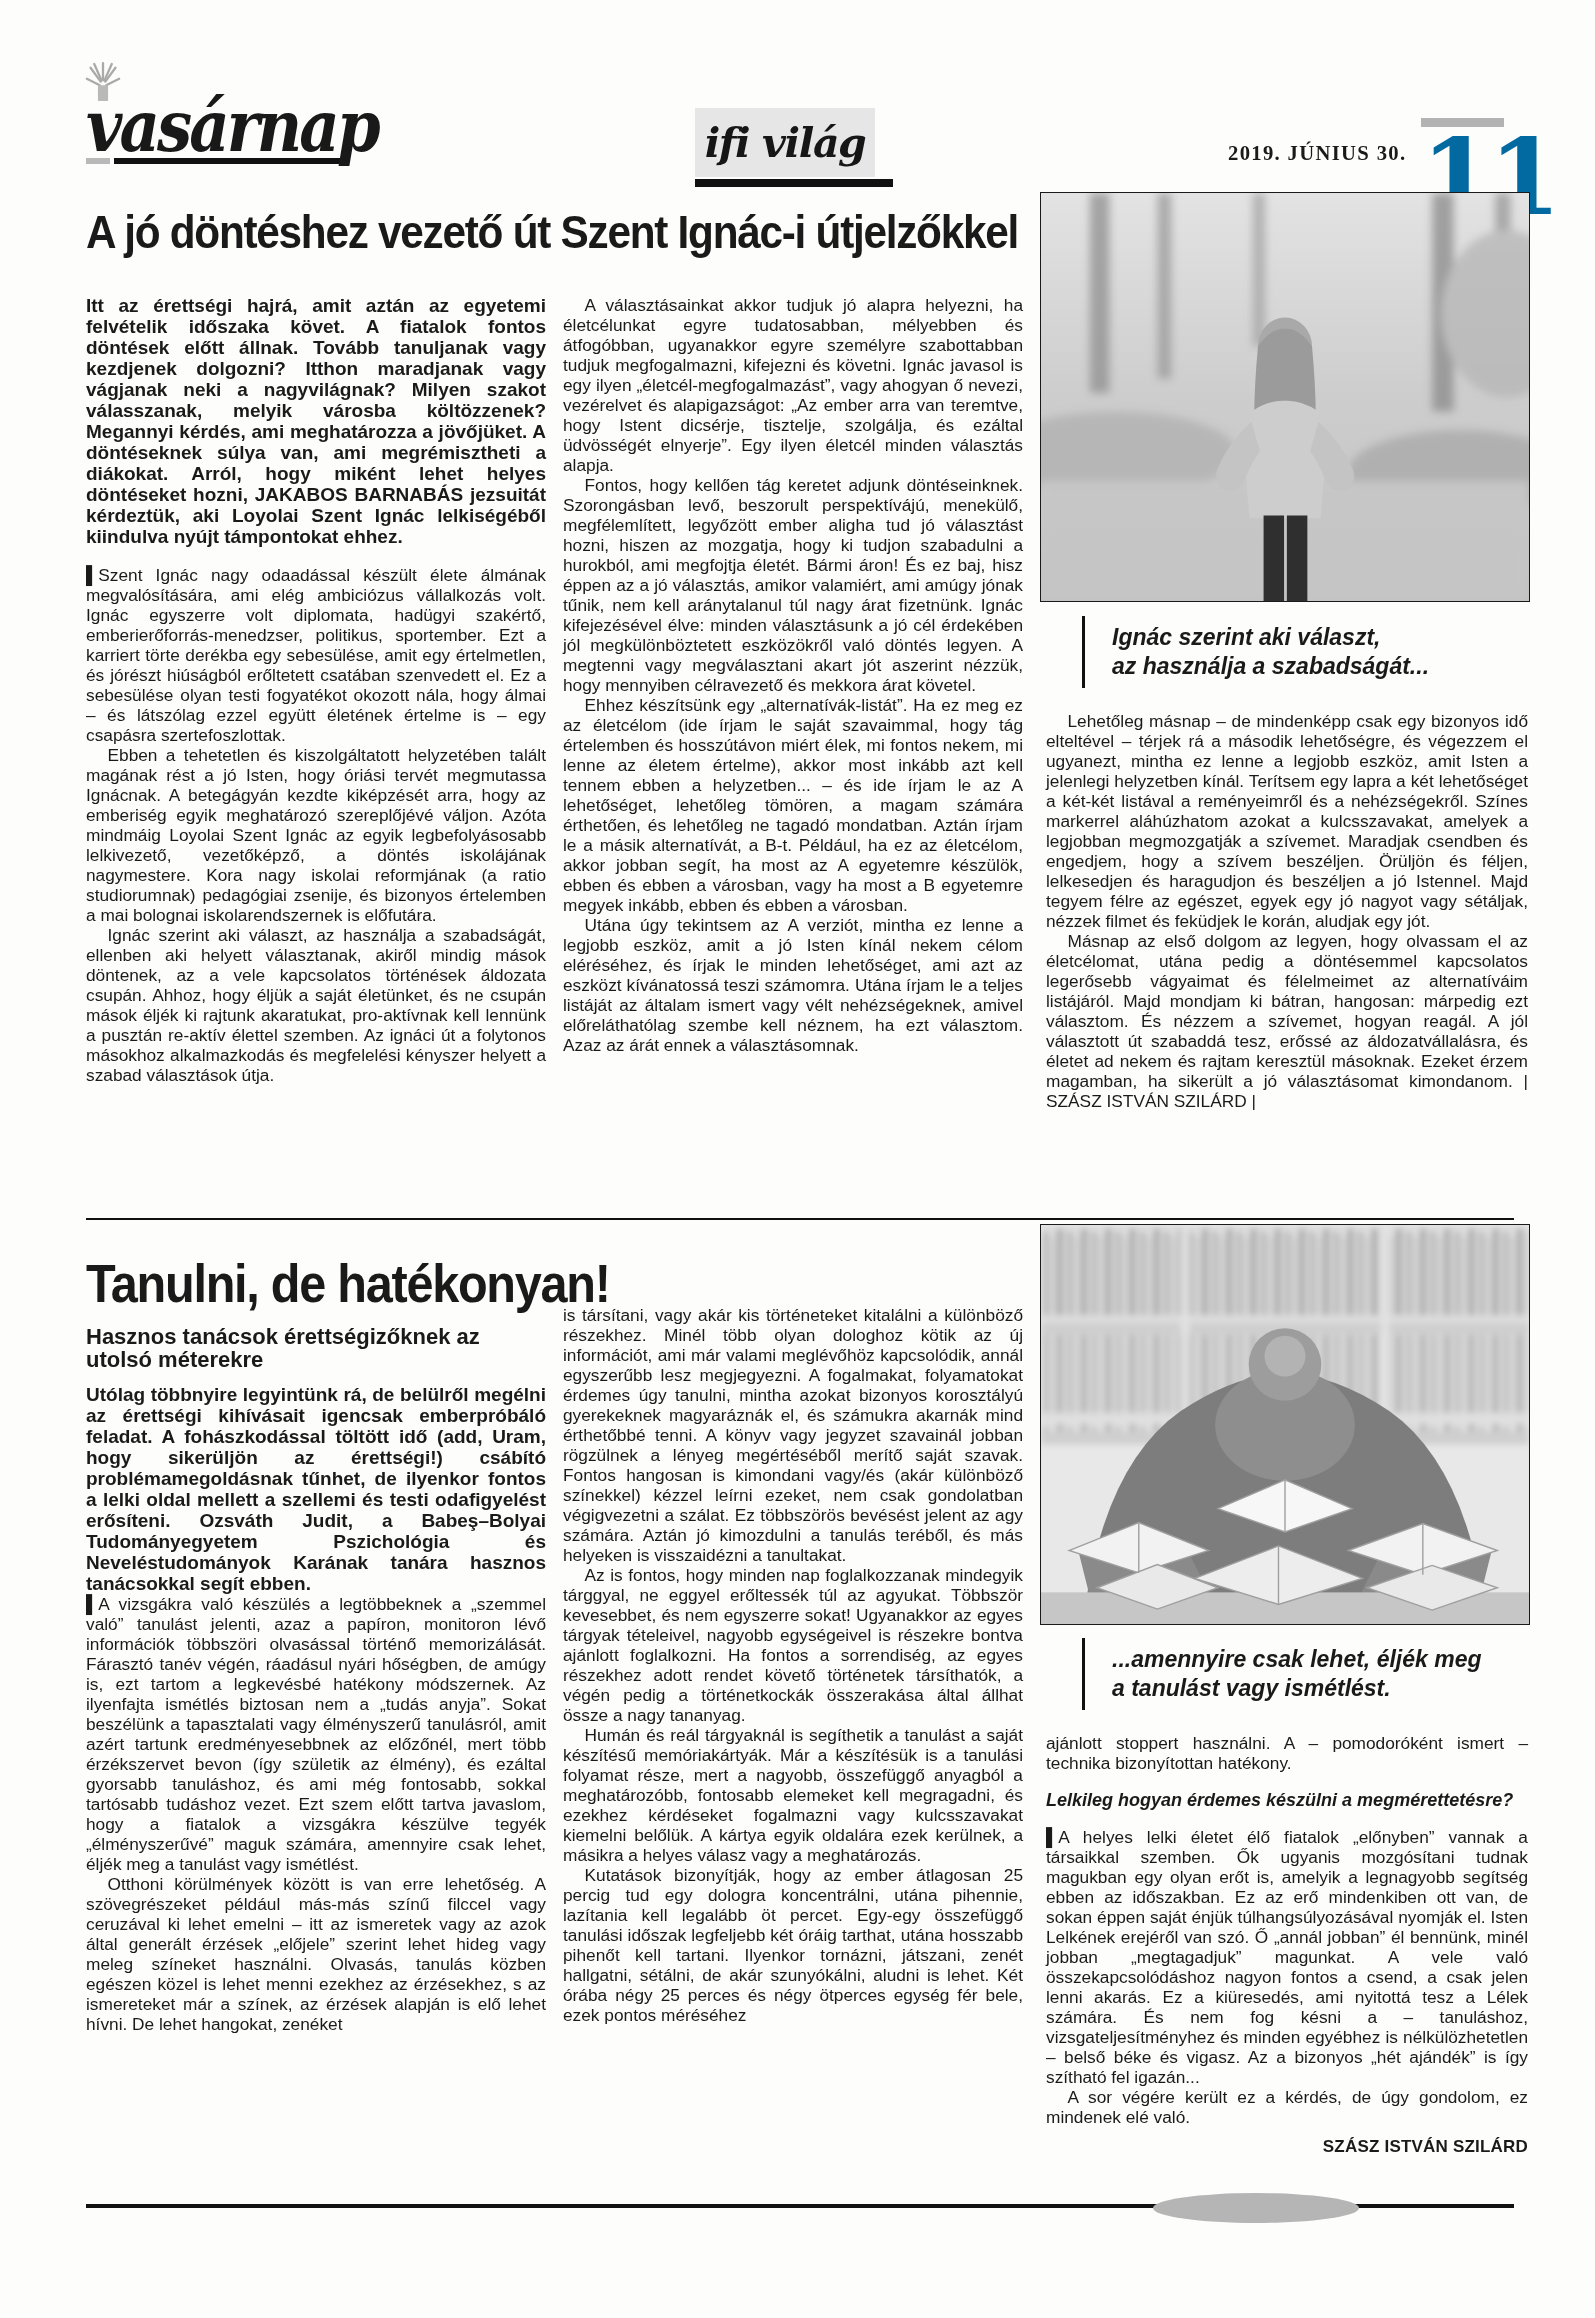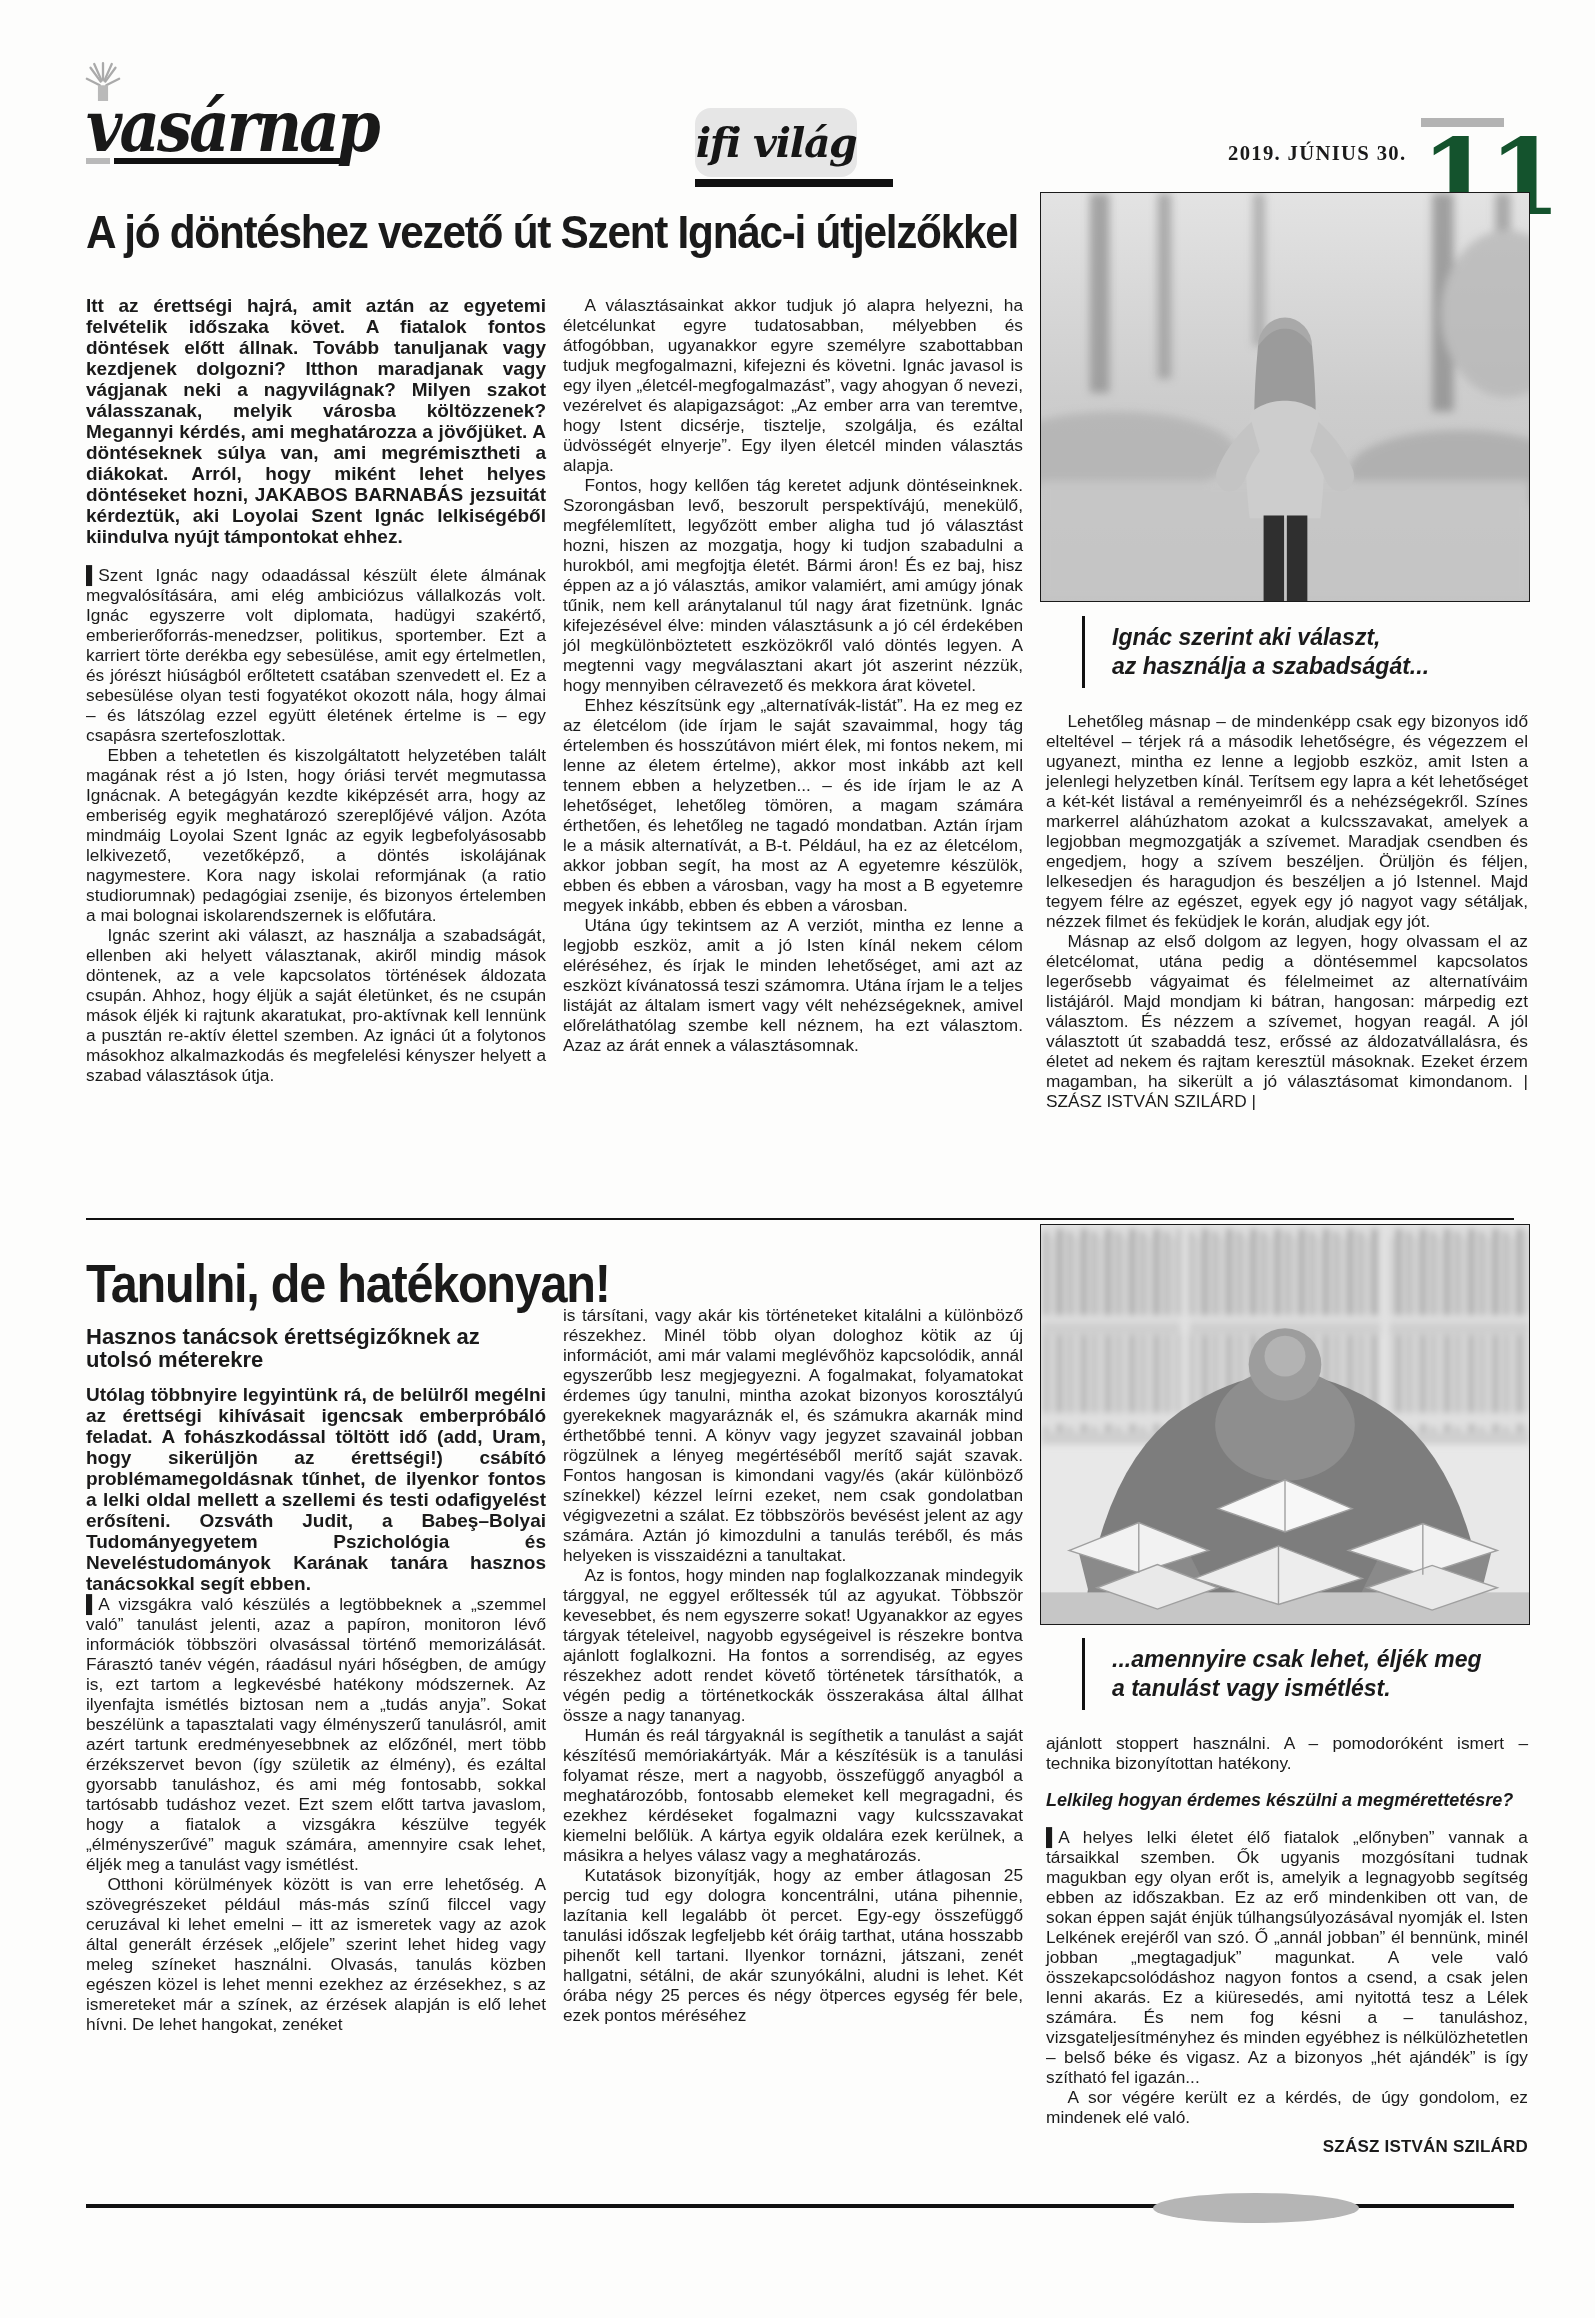--- a/index.html
+++ b/index.html
@@ -16,39 +16,39 @@
     display:inline-block; font-family:"DejaVu Serif", serif; font-style:italic;
     font-weight:700; font-size:71px; line-height:1.02; letter-spacing:-3.3px;
     transform:scaleX(0.88); transform-origin:left bottom; color:#191919;
   }
   .masthead-rule { margin-top:-4.7px; height:6px; width:262px; display:flex; }
   .masthead-rule .gray { width:24px; height:100%; background:#b9b9b9; margin-right:3.7px; }
   .masthead-rule .black { flex:1; height:100%; background:#111; }
   .spark { position:absolute; left:-0.9px; top:-29px; }
 
   .section-box {
-    left:695px; top:108px; width:162px; height:69px; background:#e6e6e6;
-    display:flex; align-items:center; justify-content:center;border-radius:16px;
+    left:695px; top:108px; width:180px; height:69px; background:#e6e6e6;
+    display:flex; align-items:center; justify-content:center;
   }
   .section-box span {
     font-family:"DejaVu Serif", serif; font-style:italic; font-weight:700;
     font-size:41px; letter-spacing:-1.4px; color:#161616;
   }
   .section-bar { left:695px; top:179px; width:198px; height:8px; background:#111; }
 
   .date {
     left:1228px; top:140px; font-family:"Liberation Serif", serif; font-weight:700;
     font-size:22px; letter-spacing:1.4px; transform:scaleX(0.94); transform-origin:left top;
     white-space:nowrap;
   }
   .pageno-wrap { left:1421px; top:118px; width:83px; text-align:center; }
   .pageno-bar { height:9.3px; background:#b3b3b3; }
   .pageno {
     font-family:"DejaVu Serif", serif; font-weight:700; font-size:104px;
-    line-height:0.98; letter-spacing:-4.7px; color:#14532d;
+    line-height:0.98; letter-spacing:-4.7px; color:#0369a1;
   }
 
   
   .headline { font-weight:800; line-height:1.02; white-space:nowrap; }
   .headline > span { display:inline-block; transform:scaleX(0.9); transform-origin:left top; letter-spacing:-1.4px; }
   .a1-title { left:86px; top:208px; font-size:47px; }
   .a2-title { left:86px; top:1256px; font-size:54px; }
 
   .colflow { }
   .lead { font-weight:700; font-size:19px; line-height:21px; text-align:justify; }

